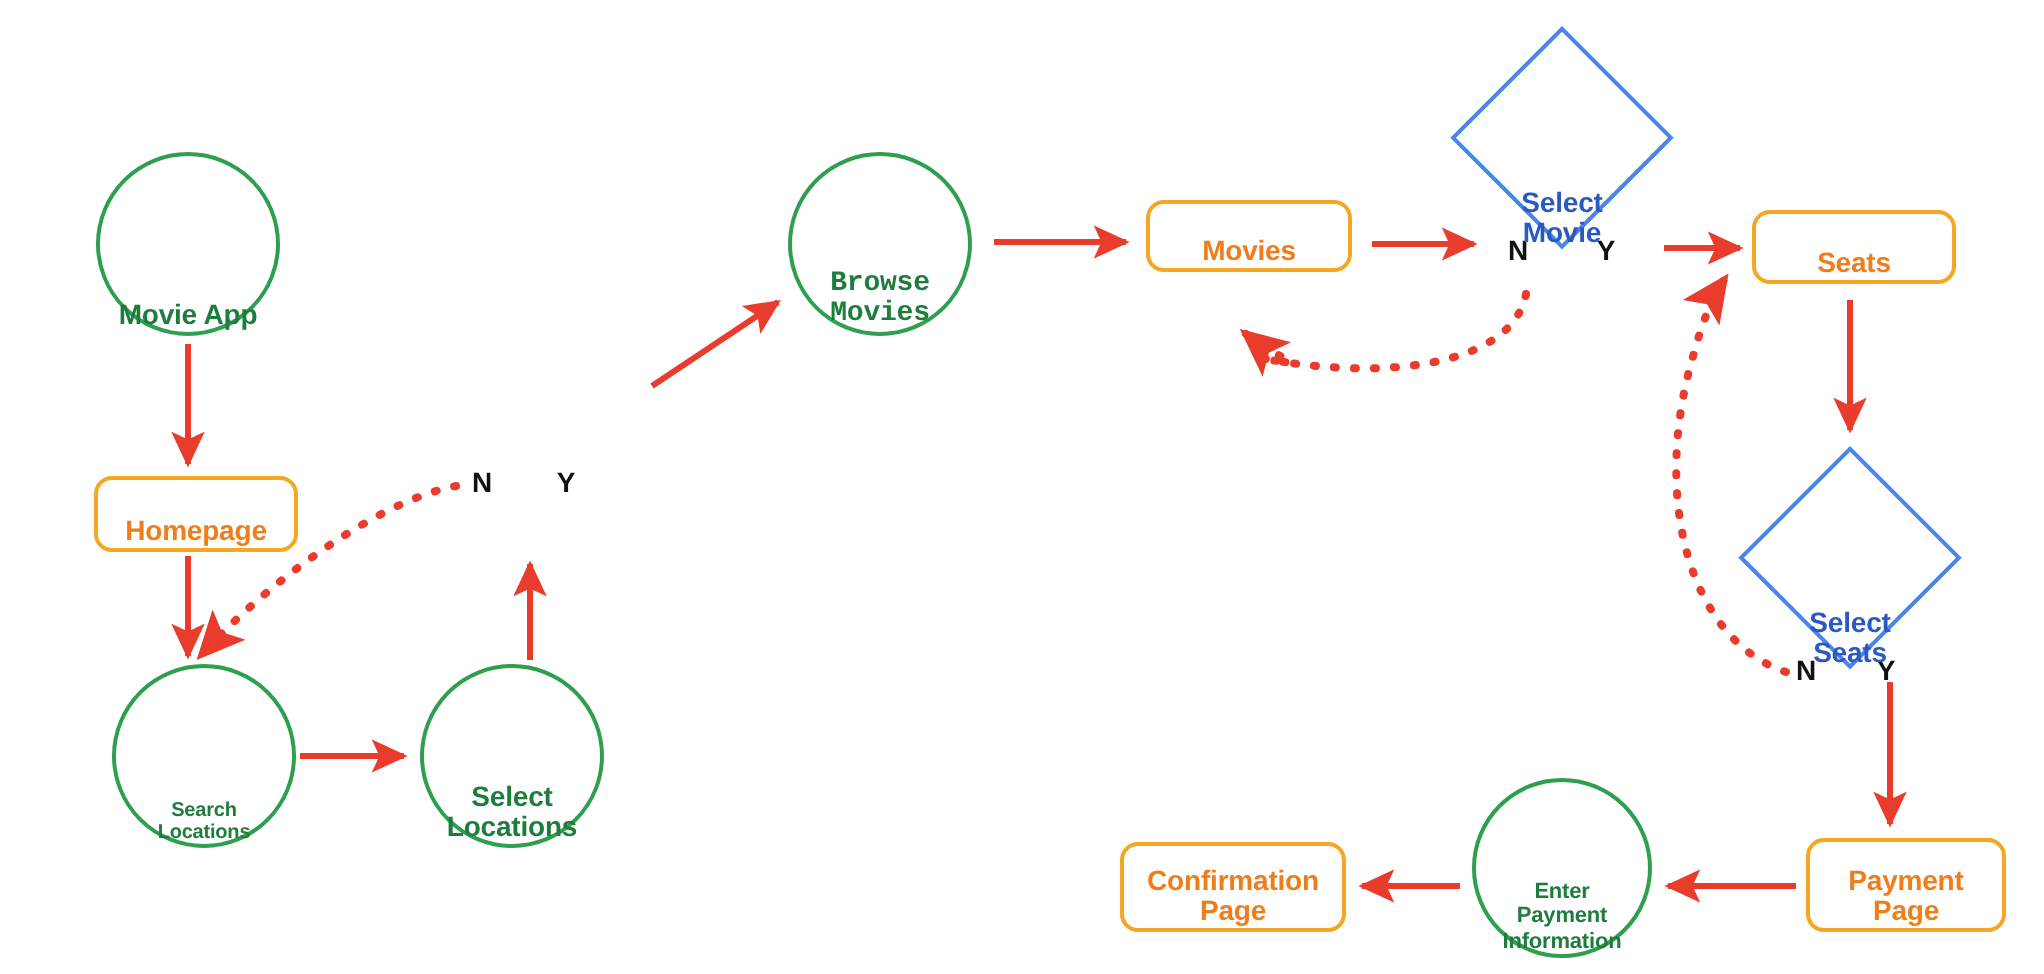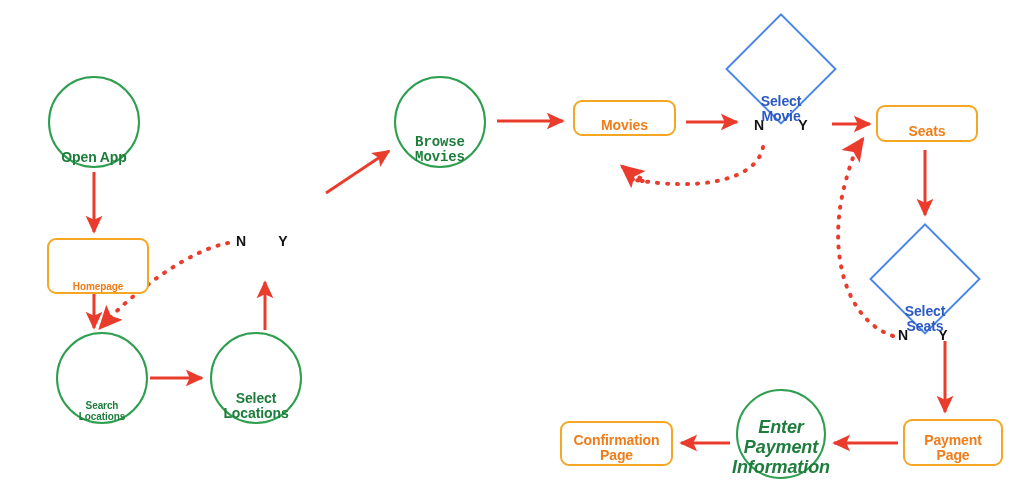--- a/index.html
+++ b/index.html
@@ -126,24 +126,24 @@
 
       <line x1="945" y1="341" x2="945" y2="412" marker-end="url(#arrowhead)"></line>
 
       <line x1="898" y1="443" x2="834" y2="443" marker-end="url(#arrowhead)"></line>
 
       <line x1="730" y1="443" x2="681" y2="443" marker-end="url(#arrowhead)"></line>
     </g>
   </svg>
 
   <div class="node circle" style="left:48px; top:76px; width:92px; height:92px; font-size:14px;">
-    <span>Open App</span>
+    <span>Movie App</span>
   </div>
 
-  <div class="node box" style="left:47px; top:238px; width:102px; height:56px; font-size:10px;">
+  <div class="node box" style="left:47px; top:238px; width:102px; height:38px; font-size:14px;">
     <span>Homepage</span>
   </div>
 
   <div class="node circle" style="left:56px; top:332px; width:92px; height:92px; font-size:10px;">
     <span>Search<br>Locations</span>
   </div>
 
   <div class="node circle" style="left:210px; top:332px; width:92px; height:92px; font-size:14px;">
     <span>Select<br>Locations</span>
   </div>
@@ -168,21 +168,21 @@
 
   <div class="node diamond" style="left:869px; top:223px; width:112px; height:112px; font-size:14px;">
     <span class="dia-shape"></span>
     <span class="dia-label">Select<br>Seats</span>
   </div>
 
   <div class="node box" style="left:903px; top:419px; width:100px; height:47px; font-size:14px;">
     <span>Payment<br>Page</span>
   </div>
 
-  <div class="node circle" style="left:736px; top:389px; width:90px; height:90px; font-size:18px;font-style:italic;">
+  <div class="node circle" style="left:736px; top:389px; width:90px; height:90px; font-size:11px;">
     <span>Enter<br>Payment<br>Information</span>
   </div>
 
   <div class="node box" style="left:560px; top:421px; width:113px; height:45px; font-size:14px;">
     <span>Confirmation<br>Page</span>
   </div>
 
   <div class="branch-label" style="left:234px; top:234px; width:14px;">N</div>
   <div class="branch-label" style="left:276px; top:234px; width:14px;">Y</div>
 

